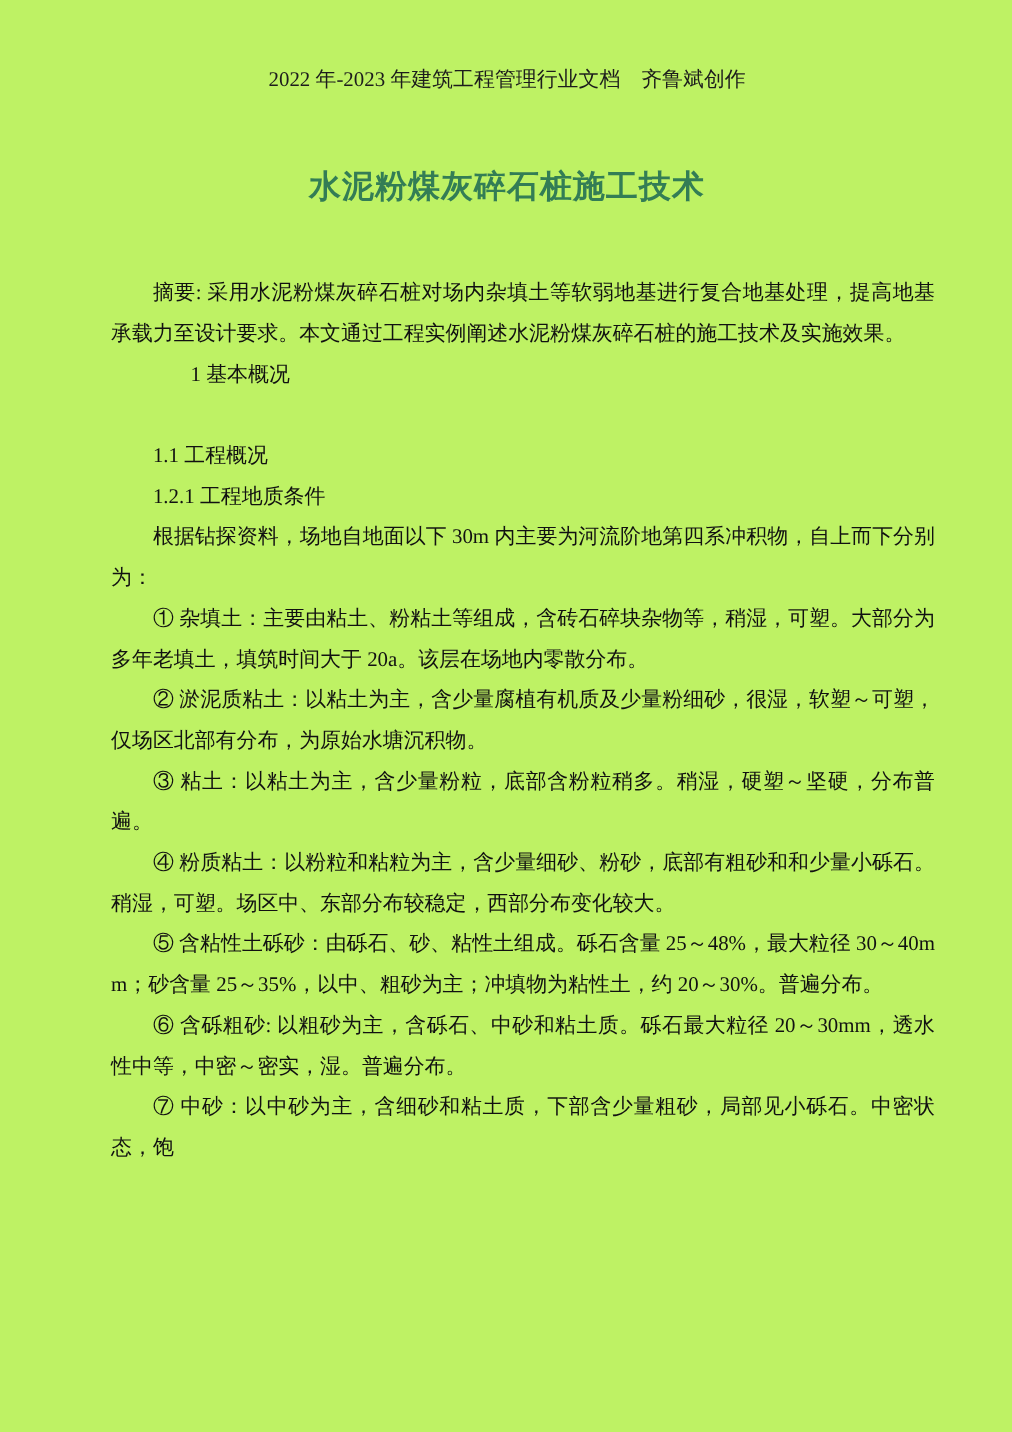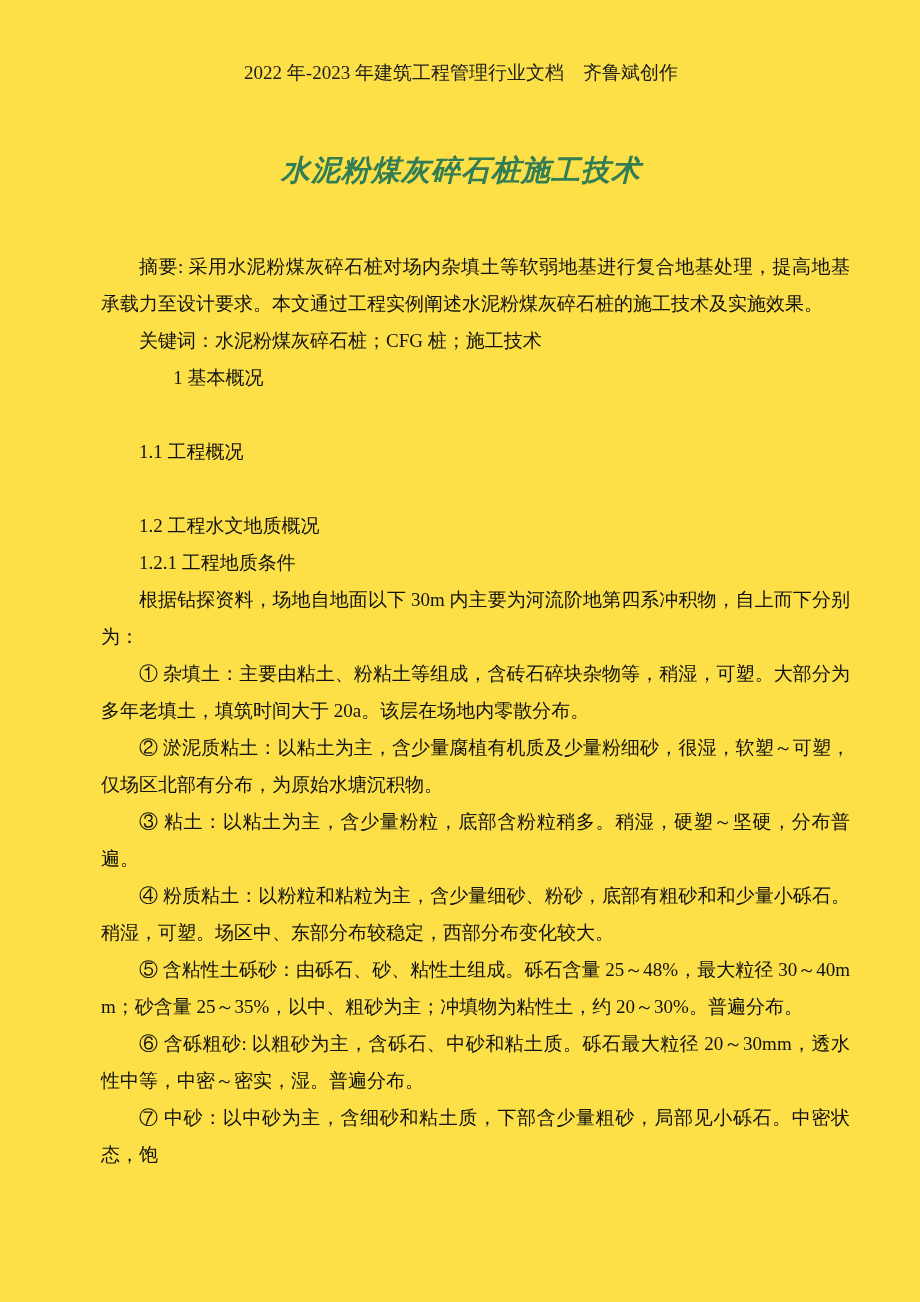--- a/index.html
+++ b/index.html
@@ -12,21 +12,21 @@
     height: 1302px;
     font-family: "Liberation Serif", "DejaVu Serif", serif;
     color: #111111;
     overflow: hidden;
   }
   .page {
     width: 920px;
     height: 1302px;
     box-sizing: border-box;
     padding: 60px 70px 0 72px;
-    background: #fde047;
+    background: #bef264;
   }
   .doc-header {
     text-align: center;
     font-size: 19px;
     line-height: 26px;
     color: #1c1c1c;
   }
   .doc-title {
     text-align: center;
     font-size: 29px;
@@ -54,34 +54,32 @@
     margin-top: 37px;
   }
 </style>
 </head>
 <body>
 
 <div class="page">
 
   <div class="doc-header">2022 年-2023 年建筑工程管理行业文档　齐鲁斌创作</div>
 
-  <div class="doc-title" style="color: rgb(51, 125, 85); font-style: italic;">水泥粉煤灰碎石桩施工技术</div>
+  <div class="doc-title" style="color: rgb(51, 125, 85);">水泥粉煤灰碎石桩施工技术</div>
 
   <div class="content">
 
     <p>摘要: 采用水泥粉煤灰碎石桩对场内杂填土等软弱地基进行复合地基处理，提高地基承载力至设计要求。本文通过工程实例阐述水泥粉煤灰碎石桩的施工技术及实施效果。</p>
 
-    <p>关键词：水泥粉煤灰碎石桩；CFG 桩；施工技术</p>
 
     <p class="indent-wide">1 基本概况</p>
 
     <p class="gap-before">1.1 工程概况</p>
 
 
-    <p class="gap-before">1.2 工程水文地质概况</p>
 
     <p>1.2.1 工程地质条件</p>
 
     <p>根据钻探资料，场地自地面以下 30m 内主要为河流阶地第四系冲积物，自上而下分别为：</p>
 
     <p>① 杂填土：主要由粘土、粉粘土等组成，含砖石碎块杂物等，稍湿，可塑。大部分为多年老填土，填筑时间大于 20a。该层在场地内零散分布。</p>
 
     <p>② 淤泥质粘土：以粘土为主，含少量腐植有机质及少量粉细砂，很湿，软塑～可塑，仅场区北部有分布，为原始水塘沉积物。</p>
 
     <p>③ 粘土：以粘土为主，含少量粉粒，底部含粉粒稍多。稍湿，硬塑～坚硬，分布普遍。</p>

